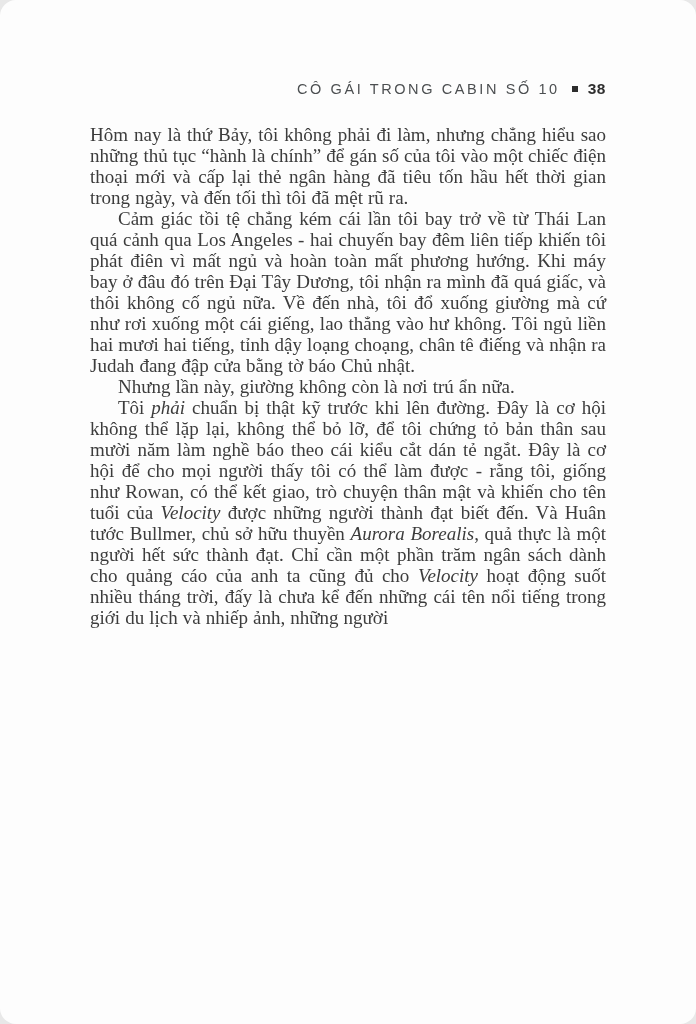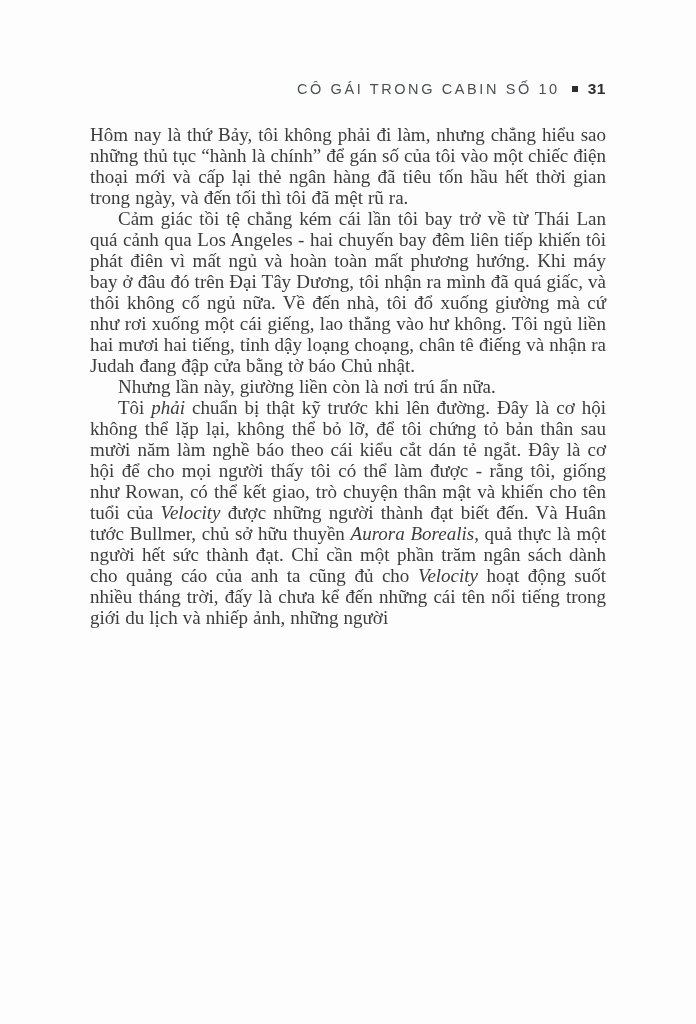--- a/index.html
+++ b/index.html
@@ -5,20 +5,21 @@
   * { margin: 0; padding: 0; box-sizing: border-box; }
   html, body { background: #e8e8e8; }
   .page {
     position: relative;
     width: 696px;
     height: 1024px;
     margin: 0 auto;
     background: var(--page-bg, #fdfdfd);
     overflow: hidden;
     font-family: "Liberation Serif", "DejaVu Serif", serif;
+    border-radius: 16px;
   }
   .running-header {
     position: absolute;
     top: 80px;
     left: 90px;
     width: 516px;
     display: flex;
     justify-content: flex-end;
     align-items: center;
     font-family: "Liberation Sans", "DejaVu Sans", sans-serif;
@@ -59,24 +60,24 @@
   .page-body em { font-style: italic; }
 </style>
 </head>
 <body>
 
 <div class="page">
 
   <div class="running-header">
     <span class="book-title">CÔ GÁI TRONG CABIN SỐ 10</span>
     <span class="square-bullet"></span>
-    <span class="page-number">31</span>
+    <span class="page-number">38</span>
   </div>
 
   <div class="page-body">
 
   <p class=""><span>Hôm nay là thứ Bảy, tôi không phải đi làm, nhưng chẳng hiểu sao những thủ tục “hành là chính” để gán số của tôi vào một chiếc điện thoại mới và cấp lại thẻ ngân hàng đã tiêu tốn hầu hết thời gian trong ngày, và đến tối thì tôi đã mệt rũ ra.</span></p>
       <p class="indent"><span>Cảm giác tồi tệ chẳng kém cái lần tôi bay trở về từ Thái Lan quá cảnh qua Los Angeles - hai chuyến bay đêm liên tiếp khiến tôi phát điên vì mất ngủ và hoàn toàn mất phương hướng. Khi máy bay ở đâu đó trên Đại Tây Dương, tôi nhận ra mình đã quá giấc, và thôi không cố ngủ nữa. Về đến nhà, tôi đổ xuống giường mà cứ như rơi xuống một cái giếng, lao thẳng vào hư không. Tôi ngủ liền hai mươi hai tiếng, tỉnh dậy loạng choạng, chân tê điếng và nhận ra Judah đang đập cửa bằng tờ báo Chủ nhật.</span></p>
-      <p class="indent"><span>Nhưng lần này, giường liền còn là nơi trú ẩn nữa.</span></p>
+      <p class="indent"><span>Nhưng lần này, giường không còn là nơi trú ẩn nữa.</span></p>
       <p class="indent"><span>Tôi </span><em>phải</em><span> chuẩn bị thật kỹ trước khi lên đường. Đây là cơ hội không thể lặp lại, không thể bỏ lỡ, để tôi chứng tỏ bản thân sau mười năm làm nghề báo theo cái kiểu cắt dán tẻ ngắt. Đây là cơ hội để cho mọi người thấy tôi có thể làm được - rằng tôi, giống như Rowan, có thể kết giao, trò chuyện thân mật và khiến cho tên tuổi của </span><em>Velocity</em><span> được những người thành đạt biết đến. Và Huân tước Bullmer, chủ sở hữu thuyền </span><em>Aurora Borealis</em><span>, quả thực là một người hết sức thành đạt. Chỉ cần một phần trăm ngân sách dành cho quảng cáo của anh ta cũng đủ cho </span><em>Velocity</em><span> hoạt động suốt nhiều tháng trời, đấy là chưa kể đến những cái tên nổi tiếng trong giới du lịch và nhiếp ảnh, những người</span></p>
     </div>
 
 </div>
 
 </body></html>

